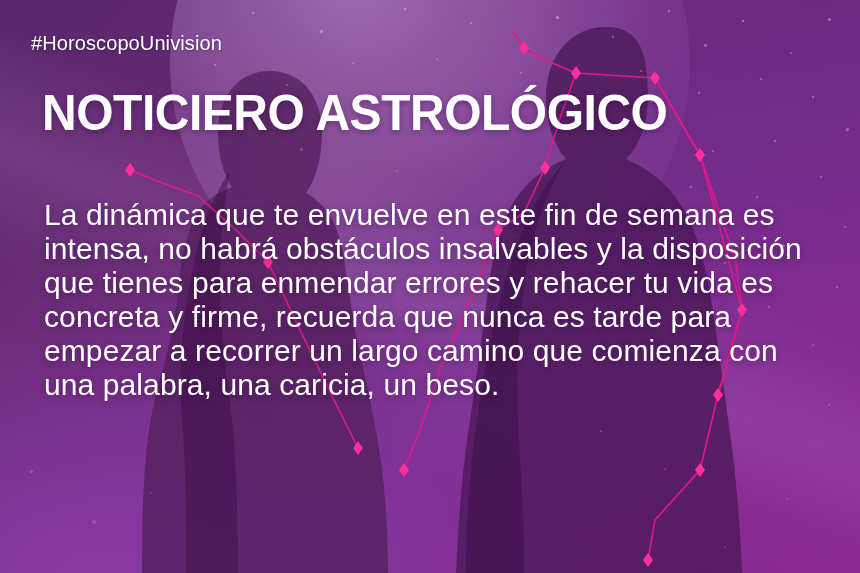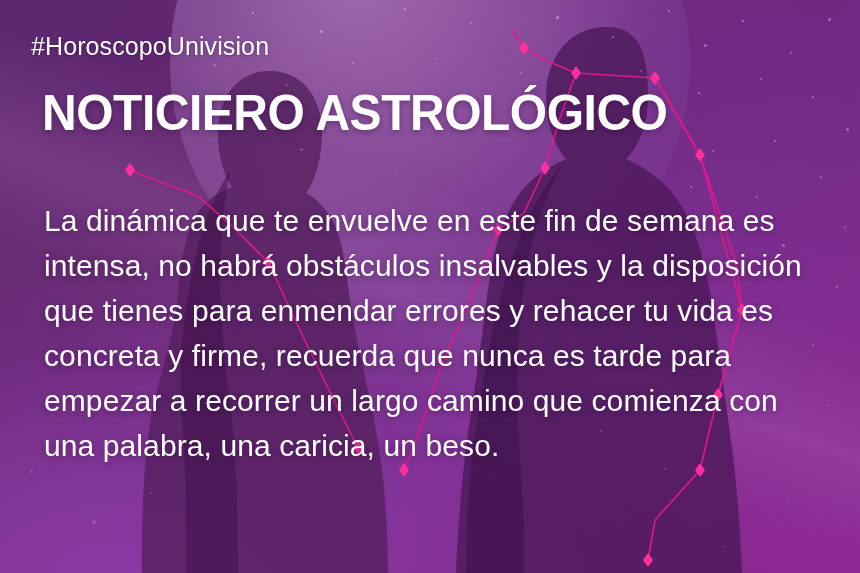--- a/index.html
+++ b/index.html
@@ -70,21 +70,21 @@
   #sil-right { left: 430px;  width: 340px; height: 560px; }
 
   
   #constellation { opacity: 1; }
 
   
   #hashtag {
     position: absolute;
     left: 31px;
     top: 32px;
-    font-size: 25px;
+    font-size: 20px;
     font-weight: 400;
     letter-spacing: 0.1px;
     color: #ffffff;
     text-shadow: 0 1px 3px rgba(40,8,55,0.45);
   }
 
   #title {
     position: absolute;
     left: 42px;
     top: 86px;
@@ -100,21 +100,21 @@
     white-space: nowrap;
   }
 
   #body-copy {
     position: absolute;
     left: 44px;
     top: 198px;
     width: 780px;
     margin: 0;
     font-size: 30px;
-    line-height: 45px;
+    line-height: 34px;
     font-weight: 400;
     color: #ffffff;
     letter-spacing: 0.1px;
     text-shadow: 0 2px 7px rgba(45,8,60,0.45);
   }
 </style>
 </head>
 <body>
 
 <div id="card">

